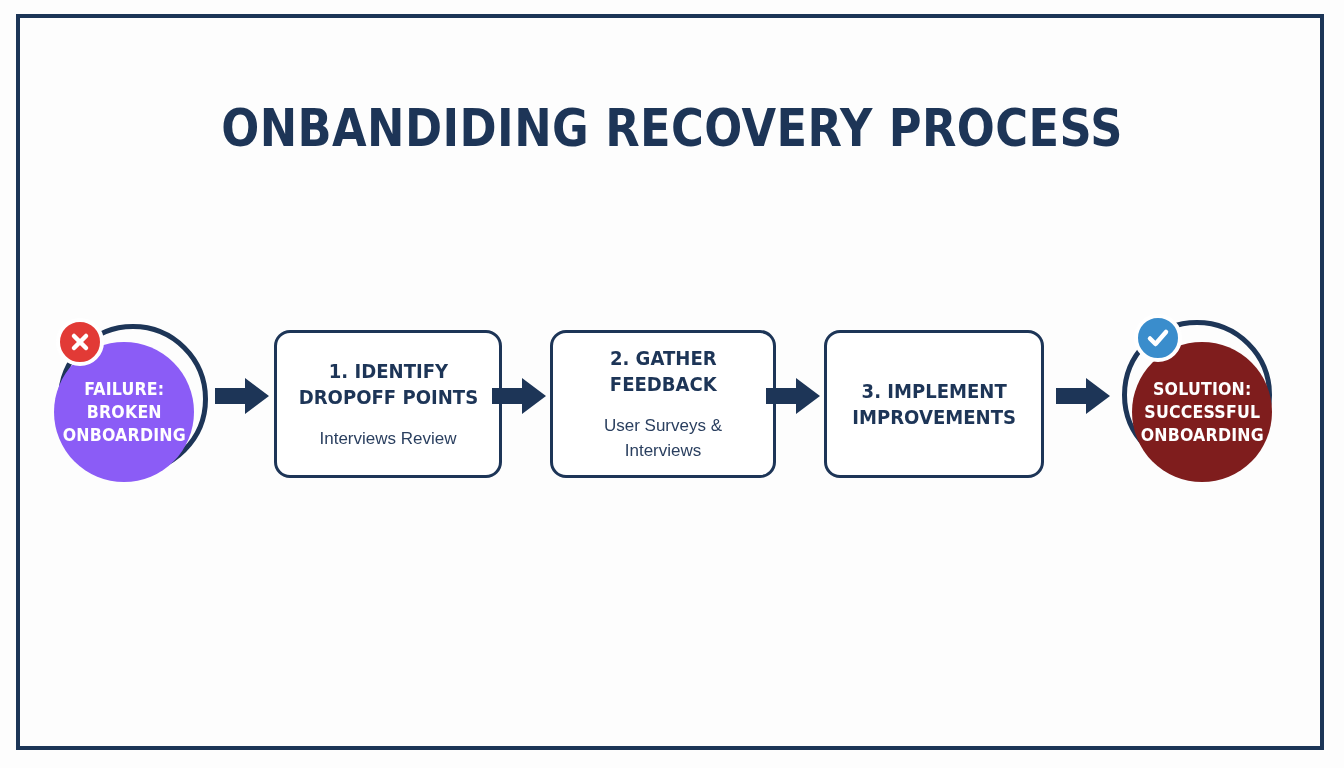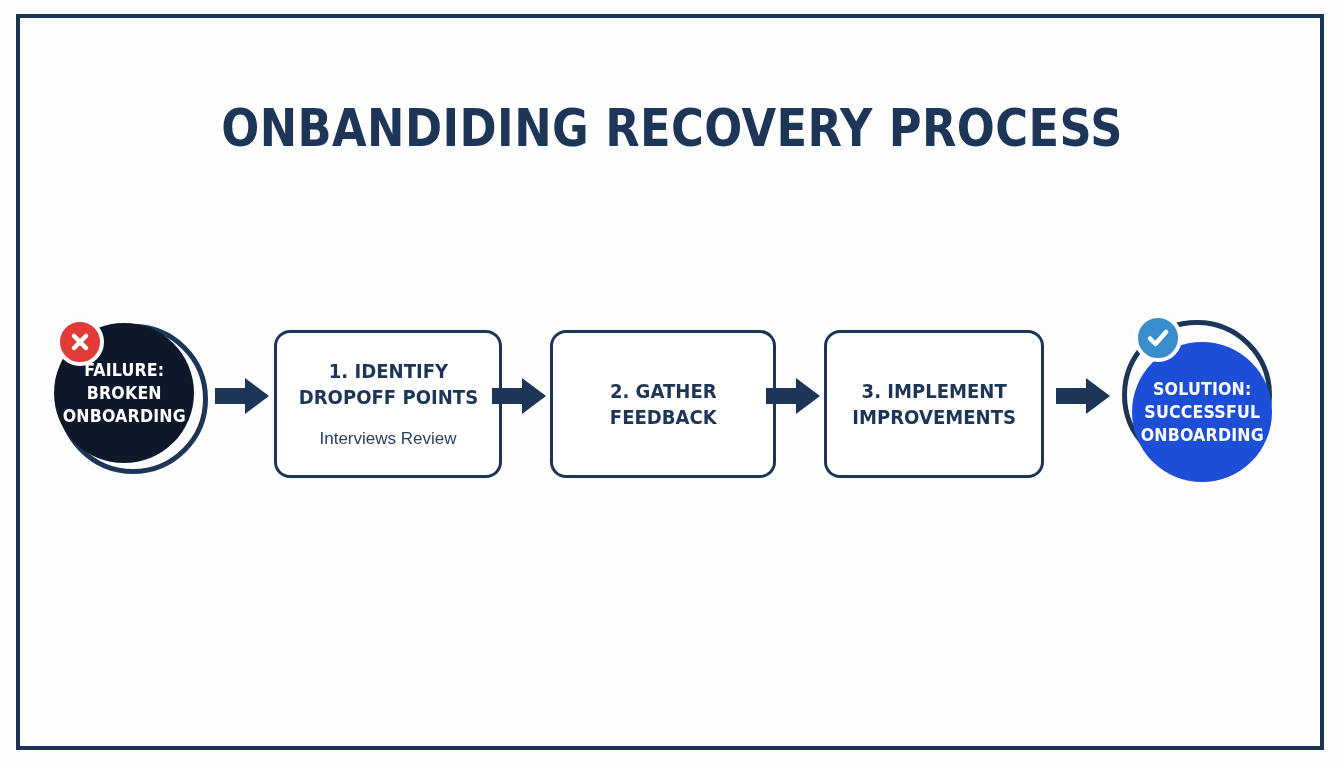--- a/index.html
+++ b/index.html
@@ -85,22 +85,22 @@
     position: absolute;
     width: 140px;
     height: 140px;
     border-radius: 50%;
     box-sizing: border-box;
     display: flex;
     align-items: center;
     justify-content: center;
     text-align: center;
   }
-  .start .circle-fill { left: 4px; top: 9px; background: #0f172a; }
-  .end   .circle-fill { left: 12px; top: 28px; background: #1d4ed8; text-align: center; }
+  .start .circle-fill { left: 4px; top: 28px; background: #8b5cf6; }
+  .end   .circle-fill { left: 12px; top: 28px; background: #7f1d1d; text-align: center; }
 
   .circle-label {
     color: #ffffff;
     font-family: "DejaVu Sans", sans-serif;
     font-weight: bold;
     font-size: 17px;
     line-height: 23px;
     letter-spacing: 0.2px;
     transform: scaleX(0.93);
     white-space: pre-line;
@@ -216,20 +216,22 @@
 
     <div class="arrow" id="arrow-2">
       <svg width="54" height="36" viewBox="0 0 54 36">
         <path d="M0,10 L30,10 L30,0 L54,18 L30,36 L30,26 L0,26 Z" fill="#1d3557"></path>
       </svg>
     </div>
 
     <div class="proc-box" id="box-2">
       <div class="proc-title">2. GATHER
 FEEDBACK</div>
+      <div class="proc-sub">User Surveys &amp;
+Interviews</div>
     </div>
 
     <div class="arrow" id="arrow-3">
       <svg width="54" height="36" viewBox="0 0 54 36">
         <path d="M0,10 L30,10 L30,0 L54,18 L30,36 L30,26 L0,26 Z" fill="#1d3557"></path>
       </svg>
     </div>
 
     <div class="proc-box" id="box-3">
       <div class="proc-title">3. IMPLEMENT

